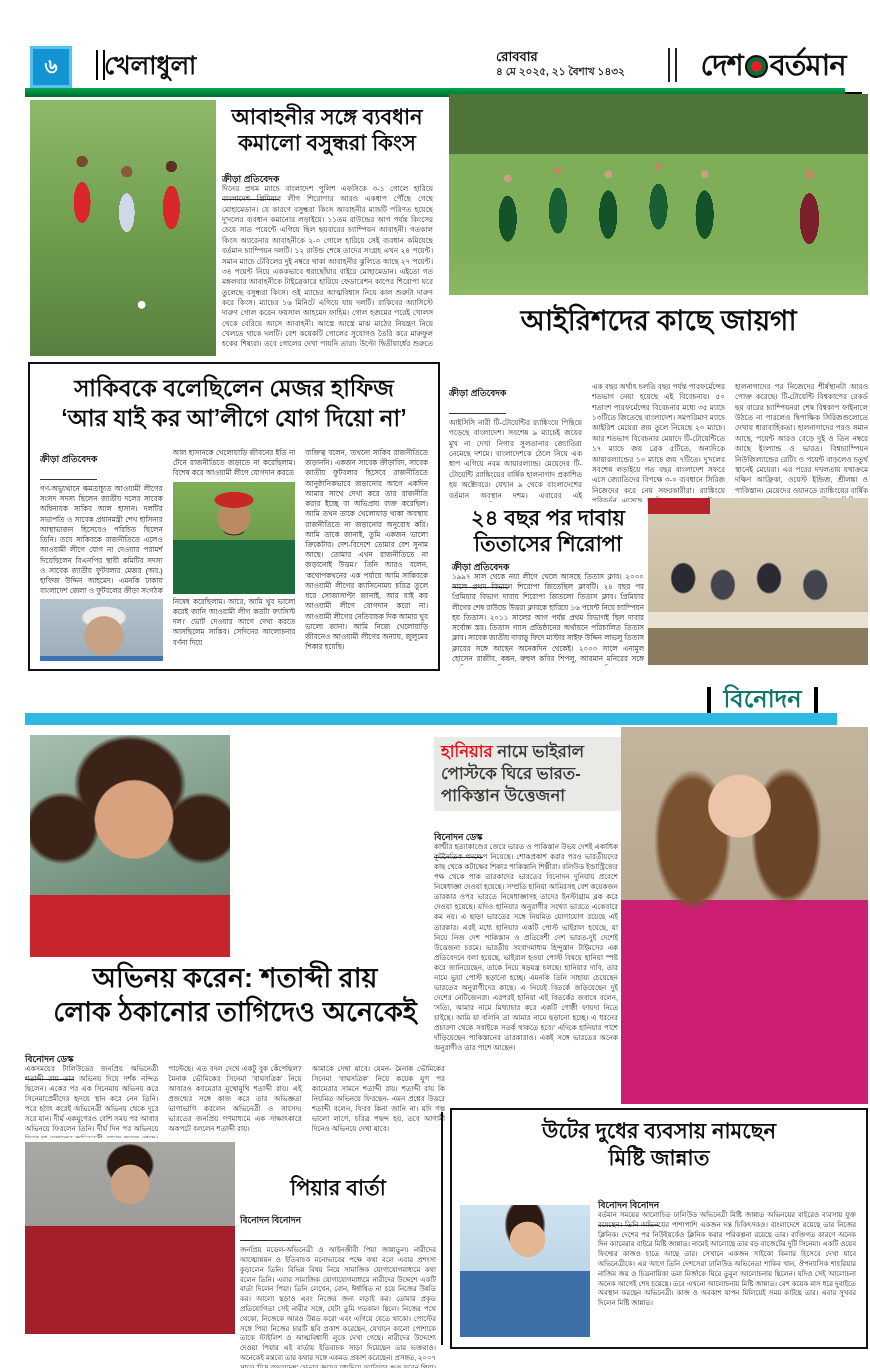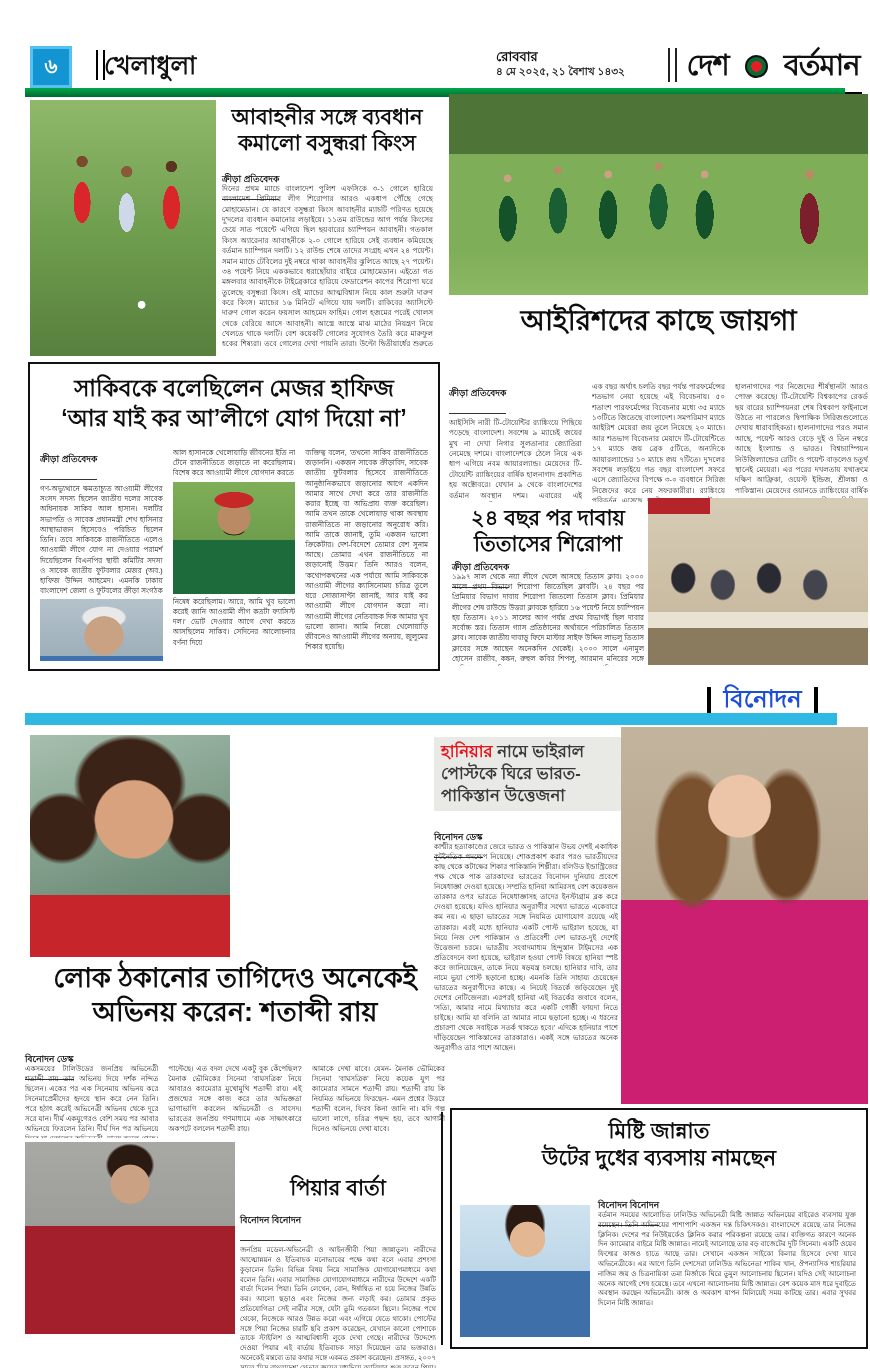--- a/index.html
+++ b/index.html
@@ -9,21 +9,21 @@
   
   #page-num{left:30px;top:46px;width:36px;height:36px;background:#1495d3;border:3px solid #56c1ee;
     color:#fff;font-size:20px;font-weight:bold;display:flex;align-items:center;justify-content:center;}
   #section-bar{left:96px;top:50px;width:5px;height:30px;border-left:2px solid #000;border-right:2px solid #000;}
   #section-title{left:104px;top:46px;font-size:25px;font-weight:800;letter-spacing:0px;}
   #date-block{left:496px;top:49px;width:185px;text-align:left;line-height:1.25;}
   #date-day{font-size:13px;font-weight:800;}
   #date-line{font-size:10.5px;font-weight:600;color:#222;}
   #hdr-sep{left:668px;top:48px;width:5px;height:34px;border-left:2px solid #222;border-right:2px solid #222;}
   #masthead{left:684px;top:42px;width:178px;text-align:center;}
-  #masthead-row{display:flex;align-items:center;justify-content:center;gap:16px;
+  #masthead-row{display:flex;align-items:center;justify-content:center;gap:2px;
      font-size:29px;font-weight:900;letter-spacing:-1px;border-bottom:3px solid #000;padding-bottom:1px;}
   .logo-circle{display:inline-block;width:19px;height:19px;border-radius:50%;border:2px solid #111;
      background:radial-gradient(circle at 50% 50%, #e81c24 0 38%, #0a6b35 39% 100%);}
   #masthead-tagline{font-size:9px;font-weight:600;text-align:right;margin-top:2px;}
   #green-bar{left:25px;top:88px;width:820px;height:9px;background:linear-gradient(180deg,#00a84c,#006a2f);}
   
   .headline{font-weight:800;text-align:center;color:#0d0d0d;line-height:1.25;}
   .byline{font-size:9px;font-weight:800;border-bottom:1px solid #333;display:inline-block;padding-bottom:12px;margin-bottom:4px;}
   .bodytext{font-size:7.3px;line-height:1.42;text-align:justify;color:#1a1a1a;overflow:hidden;}
   .cols{display:flex;gap:10px;}
@@ -82,21 +82,21 @@
     linear-gradient(180deg,#b4c2cb 0,#8fa3b0 100%);}
   #shakib-photo{height:112px;background:
     radial-gradient(ellipse 22px 9px at 50% 16%, #c62828 0 85%, transparent 92%),
     radial-gradient(circle 17px at 50% 32%, #b98a63 0 96%, transparent 100%),
     radial-gradient(ellipse 12px 6px at 50% 43%, #3a2a1e 0 85%, transparent 93%),
     linear-gradient(180deg, transparent 52%, #1d6b3a 52%),
     linear-gradient(180deg,#7fae58,#5e8f41);}
   
   #binodon-wrap{left:655px;top:680px;width:215px;display:flex;align-items:center;justify-content:center;gap:12px;}
   .binodon-bar{width:4px;height:26px;background:#000;}
-  #binodon-label{font-size:24px;font-weight:800;color:#1d4ed8;}
+  #binodon-label{font-size:24px;font-weight:800;color:#0f766e;}
   #cyan-bar{left:25px;top:713px;width:812px;height:12px;background:#2fb9e2;}
   
   #curly-photo{left:30px;top:735px;width:200px;height:222px;background:
     radial-gradient(circle 40px at 52% 38%, #d9a27e 0 96%, transparent 100%),
     radial-gradient(ellipse 64px 56px at 50% 22%, #3c2317 0 78%, transparent 88%),
     radial-gradient(ellipse 46px 44px at 16% 42%, #3c2317 0 70%, transparent 82%),
     radial-gradient(ellipse 46px 44px at 86% 42%, #3c2317 0 70%, transparent 82%),
     radial-gradient(ellipse 9px 4px at 52% 47%, #b03030 0 80%, transparent 92%),
     linear-gradient(180deg, transparent 72%, #c6252c 72%),
     linear-gradient(160deg,#a7bfae 0,#74937f 60%,#5d7a68 100%);}
@@ -227,22 +227,22 @@
   <div class="abs" id="haniya-hbox">
     <span class="hl">হানিয়ার</span><span> নামে ভাইরাল পোস্টকে ঘিরে ভারত-পাকিস্তান উত্তেজনা</span>
   </div>
   <div class="abs" id="haniya-byline-wrap">
     <span class="byline">বিনোদন ডেস্ক</span>
   </div>
   <div class="abs bodytext" id="haniya-body">কাশ্মীর হত্যাকাণ্ডের জেরে ভারত ও পাকিস্তান উভয় দেশই একাধিক কূটনৈতিক পদক্ষেপ নিয়েছে। শোকপ্রকাশ করার পরও ভারতীয়দের কাছ থেকে কটাক্ষের শিকার পাকিস্তানি শিল্পীরা। বলিউড ইন্ডাস্ট্রিজের পক্ষ থেকে পাক তারকাদের ভারতের বিনোদন দুনিয়ায় প্রবেশে নিষেধাজ্ঞা দেওয়া হয়েছে। সম্প্রতি হানিয়া আমিরসহ বেশ কয়েকজন তারকার ওপর ভারতে নিষেধাজ্ঞাসহ তাদের ইনস্টাগ্রাম ব্লক করে দেওয়া হয়েছে। যদিও হানিয়ার অনুরাগীর সংখ্যা ভারতে একেবারে কম নয়। এ ছাড়া ভারতের সঙ্গে নিয়মিত যোগাযোগ রয়েছে এই তারকার। এরই মধ্যে হানিয়ার একটি পোস্ট ভাইরাল হয়েছে, যা নিয়ে নিজ দেশ পাকিস্তান ও প্রতিবেশী দেশ ভারত-দুই দেশেই উত্তেজনা চরমে। ভারতীয় সংবাদমাধ্যম হিন্দুস্তান টাইমসের এক প্রতিবেদনে বলা হয়েছে, ভাইরাল হওয়া পোস্ট বিষয়ে হানিয়া স্পষ্ট করে জানিয়েছেন, তাকে নিয়ে ষড়যন্ত্র চলছে। হানিয়ার দাবি, তার নামে ভুয়া পোস্ট ছড়ানো হচ্ছে। এমনকি তিনি সাহায্য চেয়েছেন ভারতের অনুরাগীদের কাছে। এ নিয়েই বিতর্কে জড়িয়েছেন দুই দেশের নেটিজেনরা। এরপরই হানিয়া এই বিতর্কের জবাবে বলেন, 'সত্যি, আমার নামে মিথ্যাচার করে একটি গোষ্ঠী ফায়দা নিতে চাইছে। আমি যা বলিনি তা আমার নামে ছড়ানো হচ্ছে। এ ধরনের প্রচারণা থেকে সবাইকে সতর্ক থাকতে হবে।' এদিকে হানিয়ার পাশে দাঁড়িয়েছেন পাকিস্তানের তারকারাও। একই সঙ্গে ভারতের অনেক অনুরাগীও তার পাশে আছেন।</div>
   <div class="abs photo" id="haniya-photo"></div>
 
   <div class="abs headline" id="shatabdi-headline">
+    <div>অভিনয় করেন: শতাব্দী রায়</div>
     <div>লোক ঠকানোর তাগিদেও অনেকেই</div>
-    <div>অভিনয় করেন: শতাব্দী রায়</div>
   </div>
   <div class="abs" id="shatabdi-byline-wrap">
     <span class="byline">বিনোদন ডেস্ক</span>
   </div>
   <div class="abs cols" id="shatabdi-cols">
     <div class="col bodytext">একসময়ের টালিউডের জনপ্রিয় অভিনেত্রী শতাব্দী রায় তার অভিনয় দিয়ে দর্শক নন্দিত ছিলেন। একের পর এক সিনেমায় অভিনয় করে সিনেমাপ্রেমীদের হৃদয়ে স্থান করে নেন তিনি। পরে হঠাৎ করেই অভিনেত্রী অভিনয় থেকে দূরে সরে যান। দীর্ঘ একযুগেরও বেশি সময় পর আবার অভিনয়ে ফিরলেন তিনি। দীর্ঘ দিন পর অভিনয়ে ফিরে যা দেখলেন অভিনেত্রী- মানুষ বদলে গেছে। কাজ করার অভি-</div>
     <div class="col bodytext">পাল্টেছে। এত বদল দেখে একটু বুক কেঁপেছিল? মৈনাক ভৌমিকের সিনেমা 'বাঘসত্রিক' নিয়ে আবারও ক্যামেরার মুখোমুখি শতাব্দী রায়। এই প্রজন্মের সঙ্গে কাজ করে তার অভিজ্ঞতা ভাগাভাগি করলেন অভিনেত্রী ও সাংসদ। ভারতের জনপ্রিয় গণমাধ্যমে এক সাক্ষাৎকারে অকপটে বললেন শতাব্দী রায়।</div>
     <div class="col bodytext">আমাকে দেখা যাবে। যেমন- মৈনাক ভৌমিকের সিনেমা 'বাঘসত্রিক' নিয়ে কয়েক যুগ পর ক্যামেরার সামনে শতাব্দী রায়। শতাব্দী রায় কি নিয়মিত অভিনয়ে ফিরছেন- এমন প্রশ্নের উত্তরে শতাব্দী বলেন, ফিরব কিনা জানি না। যদি গল্প ভালো লাগে, চরিত্র পছন্দ হয়, তবে আগামী দিনেও অভিনয়ে দেখা যাবে।</div>
   </div>
 
@@ -253,22 +253,22 @@
     <div id="piya-byline-wrap">
       <span class="byline">বিনোদন বিনোদন</span>
     </div>
     <div class="bodytext" id="piya-body">জনপ্রিয় মডেল-অভিনেত্রী ও আইনজীবী পিয়া জান্নাতুল। নারীদের আত্মোন্নয়ন ও ইতিবাচক মনোভাবের পক্ষে কথা বলে এবার প্রশংসা কুড়ালেন তিনি। বিভিন্ন বিষয় নিয়ে সামাজিক যোগাযোগমাধ্যমে কথা বলেন তিনি। এবার সামাজিক যোগাযোগমাধ্যমে নারীদের উদ্দেশে একটি বার্তা দিলেন পিয়া। তিনি লেখেন, বোন, ঈর্ষান্বিত না হয়ে নিজের উন্নতি কর। আলো ছড়াও এবং নিজের জন্য লড়াই কর। তোমার প্রকৃত প্রতিযোগিতা সেই নারীর সঙ্গে, যেটা তুমি গতকাল ছিলে। নিজের পথে থেকো, নিজেকে আরও উন্নত করো এবং এগিয়ে যেতে থাকো। পোস্টের সঙ্গে পিয়া নিজের চারটি ছবি প্রকাশ করেছেন, যেখানে কালো পোশাকে তাকে স্টাইলিশ ও আত্মবিশ্বাসী লুকে দেখা গেছে। নারীদের উদ্দেশ্যে দেওয়া পিয়ার এই বার্তায় ইতিবাচক সাড়া দিয়েছেন তার ভক্তরাও। অনেকেই মন্তব্যে তার কথার সঙ্গে একমত প্রকাশ করেছেন। প্রসঙ্গত, ২০০৭ সালে 'মিস বাংলাদেশ' খেতাব জয়ের মধ্যদিয়ে ক্যারিয়ার শুরু করেন পিয়া। পরে রেদওয়ান রনির 'চোরাবালি' সিনেমার মাধ্যমে বড় পর্দায় অভিষেক হয় তার।</div>
   </div>
 
   <div class="abs" id="divider-v"></div>
 
   <div class="abs" id="misti-box">
     <div class="headline" id="misti-headline">
+      <div>উটের দুধের ব্যবসায় নামছেন</div>
       <div>মিষ্টি জান্নাত</div>
-      <div>উটের দুধের ব্যবসায় নামছেন</div>
     </div>
     <div id="misti-byline-wrap">
       <span class="byline">বিনোদন বিনোদন</span>
     </div>
     <div class="photo" id="misti-photo"></div>
     <div class="bodytext" id="misti-body">বর্তমান সময়ের আলোচিত ঢালিউড অভিনেত্রী মিষ্টি জান্নাত অভিনয়ের বাইরেও ব্যবসায় যুক্ত রয়েছেন। তিনি অভিনয়ের পাশাপাশি একজন দন্ত চিকিৎসকও। বাংলাদেশে রয়েছে তার নিজের ক্লিনিক। দেশের পর নিউইয়র্কেও ক্লিনিক করার পরিকল্পনা রয়েছে তার। ব্যক্তিগত কারণে অনেক দিন ক্যামেরার বাইরে মিষ্টি জান্নাত। নামেই আলোছে তার বড় বাজেটের দুটি সিনেমা। একটি ওয়েব ফিল্মের কাজও হাতে আছে তার। সেখানে একজন সাইকো কিলার হিসেবে দেখা যাবে অভিনেত্রীকে। এর আগে তিনি দেশসেরা ঢালিউড অভিনেতা শাকিব খান, ঔপন্যাসিক শাহরিয়ার নাজিম জয় ও চিত্রনায়িকা তমা মির্জাকে ঘিরে তুমুল আলোচনায় ছিলেন। যদিও সেই আলোচনা অনেক আগেই শেষ হয়েছে। তবে এখনো আলোচনায় মিষ্টি জান্নাত। বেশ কয়েক মাস ধরে দুবাইতে অবস্থান করছেন অভিনেত্রী। কাজ ও অবকাশ যাপন মিলিয়েই সময় কাটছে তার। এবার সুখবর দিলেন মিষ্টি জান্নাত।</div>
   </div>
 
 </div>
 

